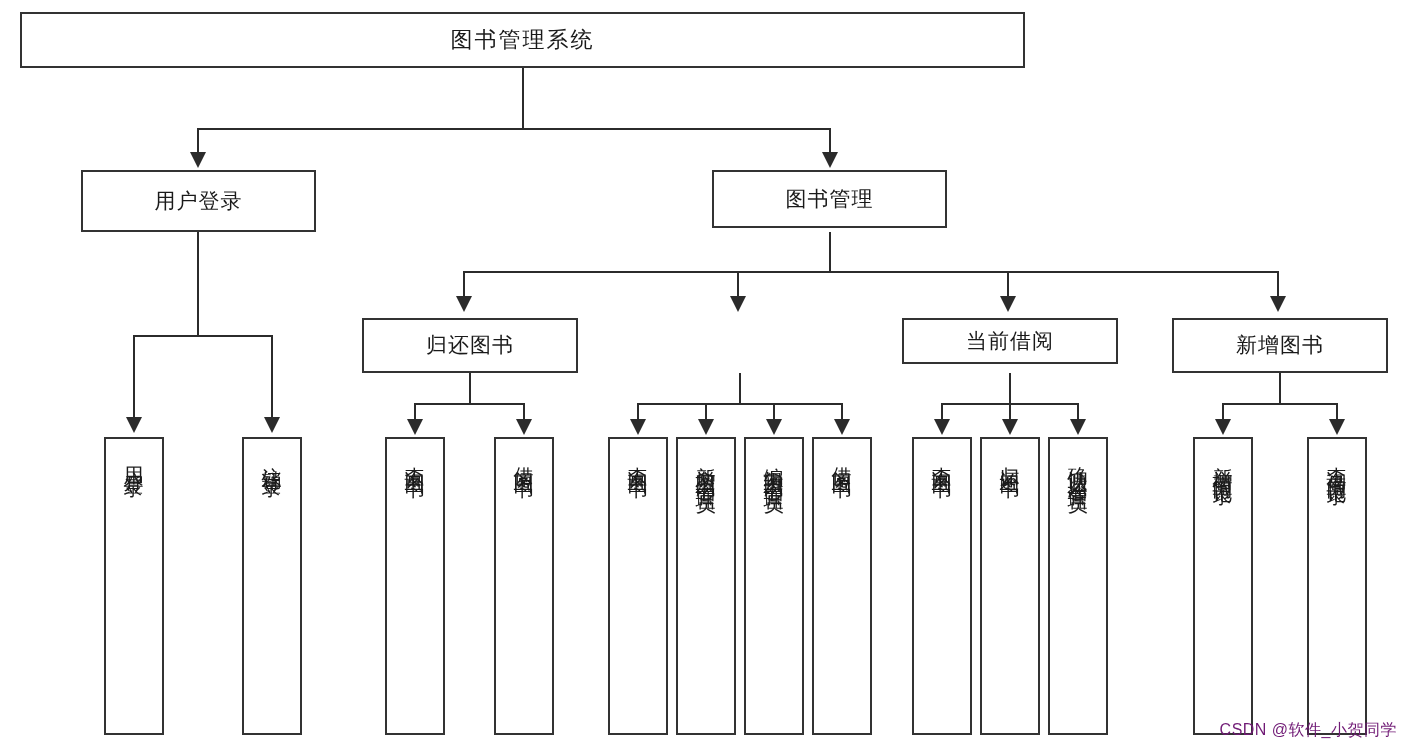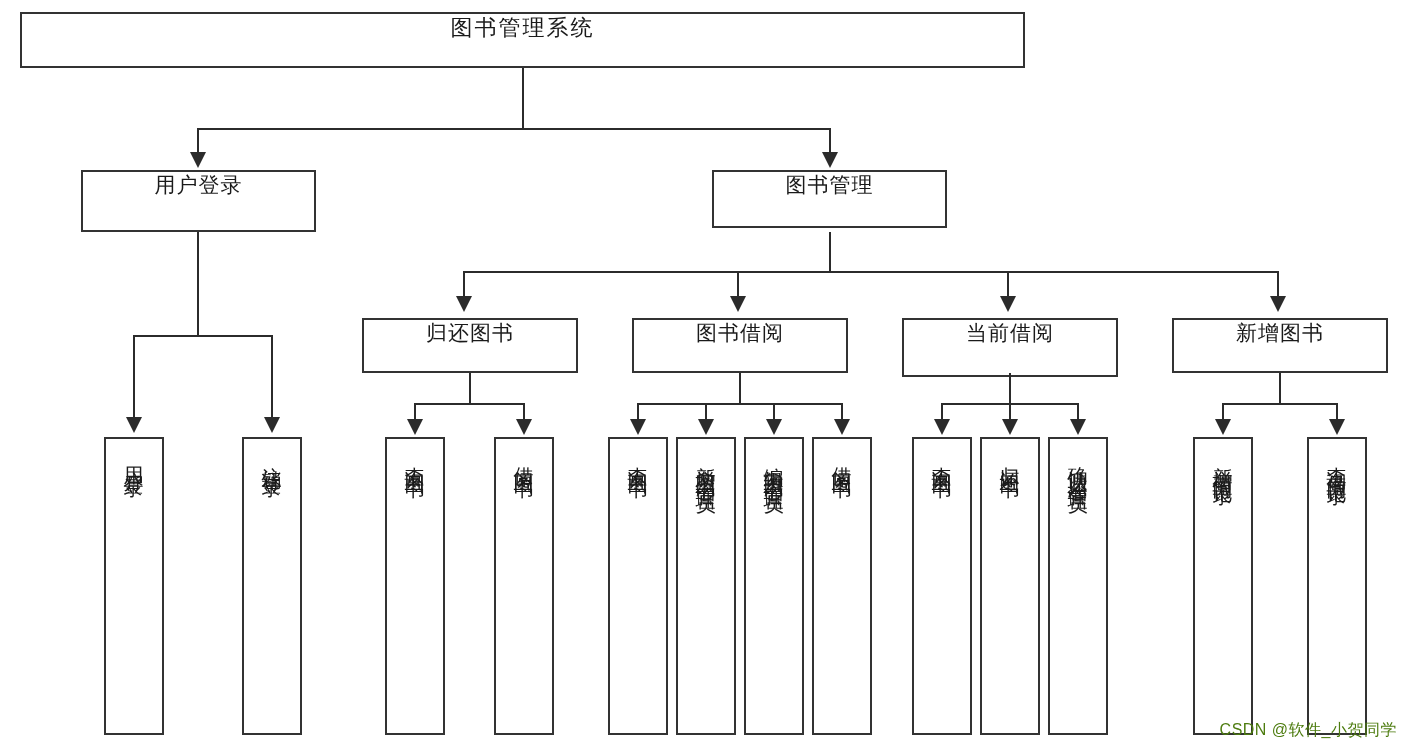--- a/index.html
+++ b/index.html
@@ -18,20 +18,21 @@
     background: #ffffff;
     overflow: hidden;
   }
   
   .node {
     position: absolute;
     box-sizing: border-box;
     background: #ffffff;
     border: 2px solid #333333;
     display: flex;
+    align-items: center;
     justify-content: center;
     color: #1a1a1a;
   }
   .node .label {
     display: block;
     text-align: center;
     line-height: 1.25;
     white-space: pre;
   }
   
@@ -69,21 +70,21 @@
     border-left: 8px solid transparent;
     border-right: 8px solid transparent;
     border-top: 16px solid #2b2b2b;
   }
   
   #watermark {
     position: absolute;
     right: 8px;
     bottom: 6px;
     font-size: 16px;
-    color: #4d7c0f;
+    color: #701a75;
     letter-spacing: 0.5px;
     white-space: nowrap;
     pointer-events: none;
   }
 </style>
 </head>
 <body>
 
 <div id="canvas">
 
@@ -120,24 +121,21 @@
   <div class="ln v" style="left:737px; top:271px; height:28px;"></div>
   <div class="arrow" style="left:730px; top:296px;"></div>
   <div class="ln v" style="left:1007px; top:271px; height:28px;"></div>
   <div class="arrow" style="left:1000px; top:296px;"></div>
   <div class="ln v" style="left:1277px; top:271px; height:28px;"></div>
   <div class="arrow" style="left:1270px; top:296px;"></div>
 
   <div class="node horiz" style="left:362px; top:318px; width:216px; height:55px;">
     <span class="label">归还图书</span>
   </div>
-  <div class="node horiz" style="left:632px; top:318px; width:216px; height:55px;">
-    <span class="label">图书借阅</span>
-  </div>
-  <div class="node horiz" style="left:902px; top:318px; width:216px; height:59px;">
+  <div class="node horiz" style="left:902px; top:318px; width:216px; height:46px;">
     <span class="label">当前借阅</span>
   </div>
   <div class="node horiz" style="left:1172px; top:318px; width:216px; height:55px;">
     <span class="label">新增图书</span>
   </div>
 
   <div class="ln v" style="left:469px; top:373px; height:30px;"></div>
   <div class="ln h" style="left:414px; top:403px; width:110px;"></div>
   <div class="ln v" style="left:414px; top:403px; height:18px;"></div>
   <div class="arrow" style="left:407px; top:419px;"></div>

